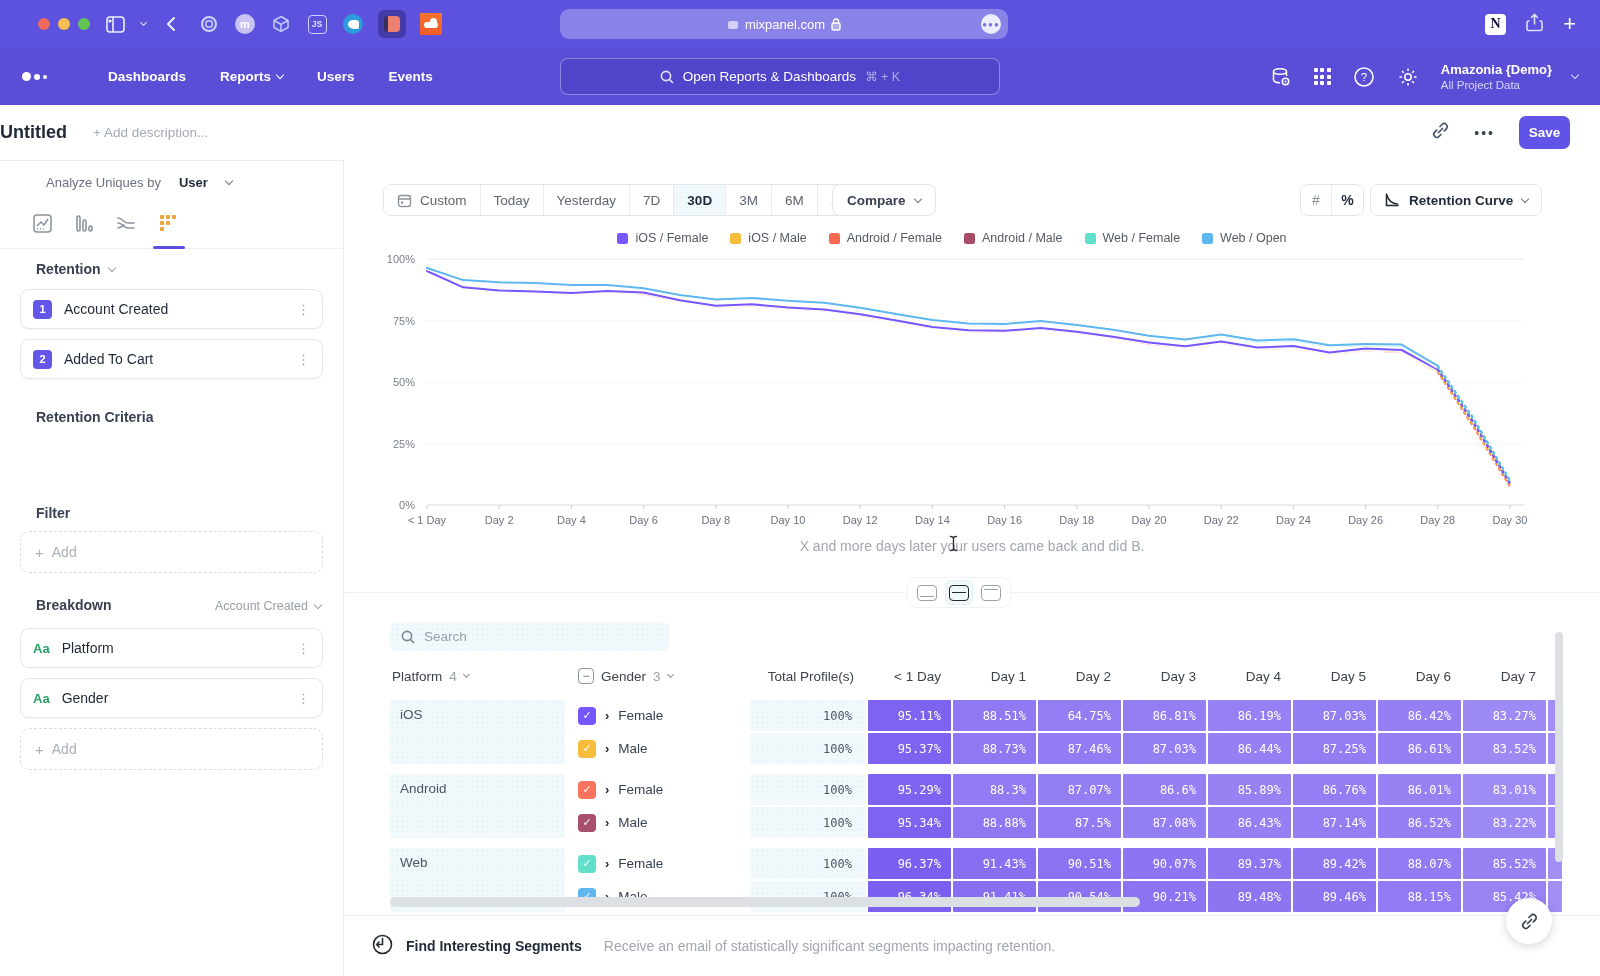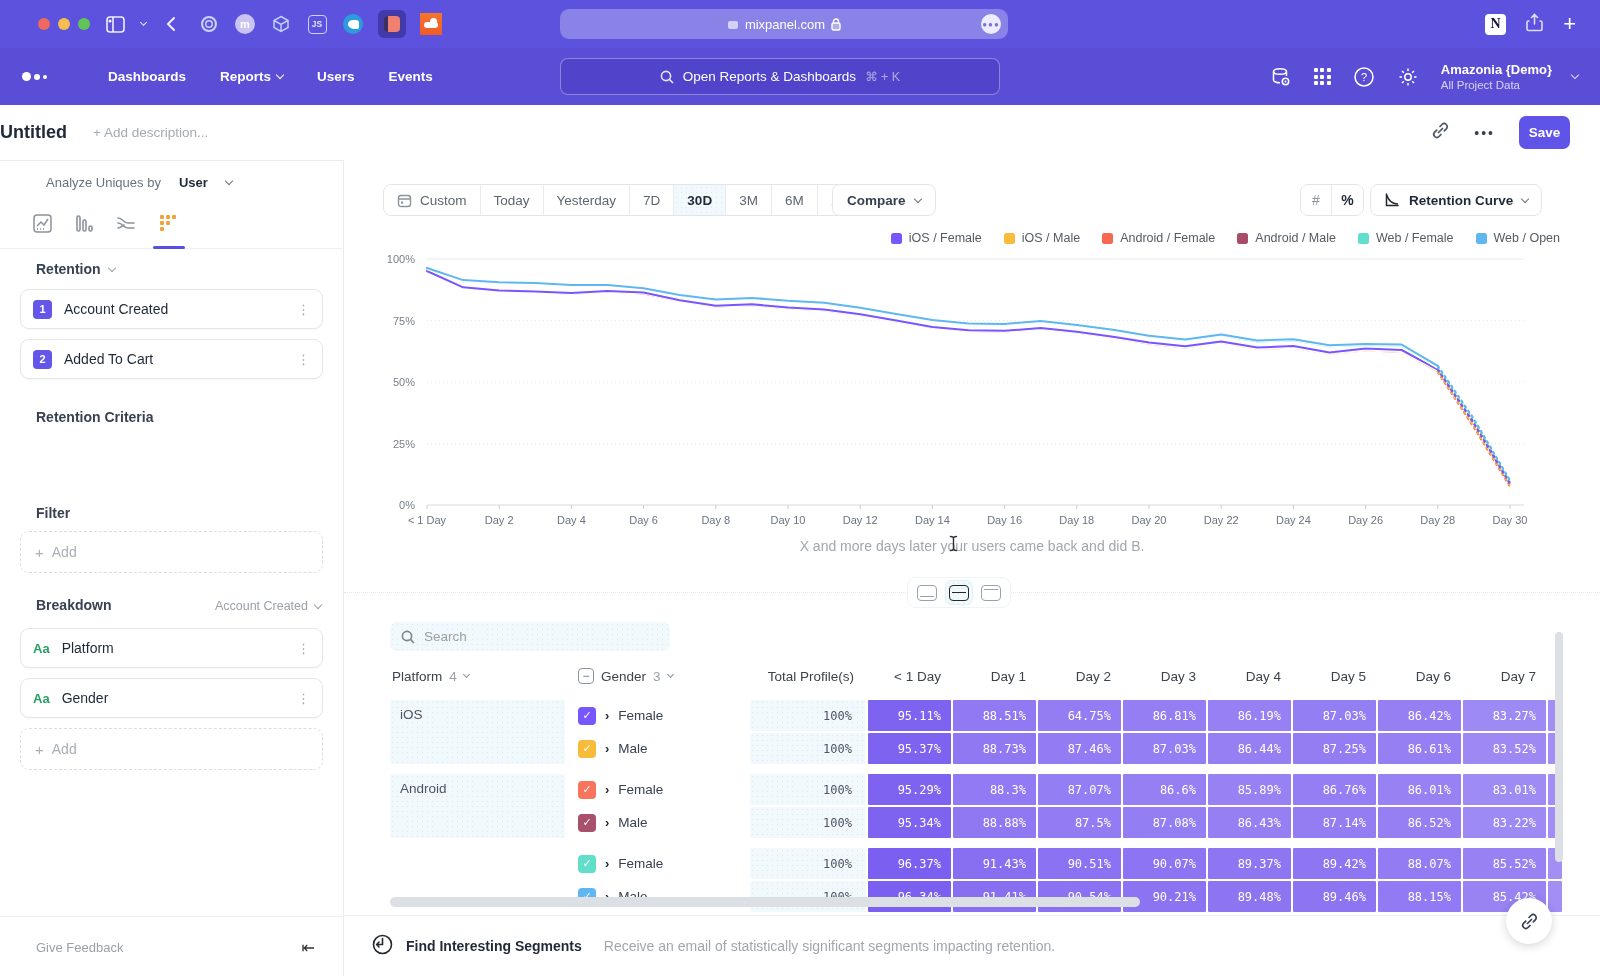--- a/index.html
+++ b/index.html
@@ -87,21 +87,21 @@
   .seg-btn.active { color:#1F2937; font-weight:700; }
   .hatch { background-color:#F1F9FC; background-image:radial-gradient(#D5EAF2 0.9px, transparent 0.9px); background-size:5px 5px; }
   .compare-btn { position:absolute; left:488px; top:24px; height:32px; padding:0 14px; border:1px solid #E2E6EA; border-radius:8px; background:#fff; display:flex; align-items:center; gap:9px; font-size:13.5px; font-weight:600; color:#374151; }
   .compare-btn .chev { color:#6B7280; }
   .metric-toggle { position:absolute; left:956px; top:24px; height:32px; display:flex; border:1px solid #E2E6EA; border-radius:8px; overflow:hidden; }
   .metric-btn { width:31px; display:flex; align-items:center; justify-content:center; font-size:14px; color:#8B939B; background:#fff; border-right:1px solid #E9ECEF; }
   .metric-btn:last-child{border-right:none;}
   .metric-btn.active { color:#1F2937; font-weight:700; }
   .ctype-btn { position:absolute; left:1026px; top:24px; height:32px; padding:0 13px; border:1px solid #E2E6EA; border-radius:8px; background:#fff; display:flex; align-items:center; gap:9px; font-size:13.5px; font-weight:600; color:#1F2937; }
 
-  .legend { position:absolute; left:0; top:71px; width:1216px; display:flex; justify-content:flex-end; gap:22px; }
+  .legend { position:absolute; left:0; top:71px; width:1216px; display:flex; justify-content:center; gap:22px; }
   .leg-item { display:flex; align-items:center; gap:7px; font-size:12.5px; color:#555B63; }
   .leg-swatch { width:11px; height:11px; border-radius:2.5px; }
 
   .chart-wrap { position:absolute; left:0; top:90px; width:1216px; height:290px; }
 
   .caption-row { position:absolute; left:0; top:378px; width:1256px; text-align:center; font-size:14px; color:#A0A7AF; }
   .ibeam { position:absolute; left:604px; top:375px; }
 
   .mid-divider { position:absolute; left:0; top:432px; width:1256px; border-top:1px dotted #DDEBF1; }
   .view-toggles { position:absolute; left:563px; top:417px; height:31px; display:flex; align-items:center; gap:4px; background:#fff; border:1px solid #F0F3F5; border-radius:9px; padding:0 5px; }
@@ -381,24 +381,20 @@
     <div class="sb-card" style="top:517px">
       <span class="aa">Aa</span>
       <span>Gender</span>
       <span class="kebab">⋮</span>
     </div>
     <div class="add-box" style="top:567px">
       <span style="font-size:15px;">+</span>
         <span>Add</span>
     </div>
 
-    <div class="sb-foot">
-      <span class="feedback">Give Feedback</span>
-      <span class="collapse-ico">⇤</span>
-    </div>
   </div>
 
   <div class="main">
     <div class="seg-ctrl" id="seg-ctrl">
         <span class="seg-btn">
           <svg width="15" height="15" viewBox="0 0 15 15" fill="none" stroke="#8B939B" stroke-width="1.4">
             <rect x="1.5" y="2.5" width="12" height="11" rx="2.5"></rect>
             <line x1="1.5" y1="6" x2="13.5" y2="6"></line>
             <rect x="4" y="8.5" width="2.2" height="2.2" rx="0.5" fill="#8B939B" stroke="none"></rect>
           </svg>
@@ -648,20 +644,21 @@
             <div class="vcell" style="grid-area: 2 / 5; background: rgba(95, 61, 237, 0.698);">88.88%</div>
             <div class="vcell" style="grid-area: 2 / 6; background: rgba(95, 61, 237, 0.675);">87.5%</div>
             <div class="vcell" style="grid-area: 2 / 7; background: rgba(95, 61, 237, 0.667);">87.08%</div>
             <div class="vcell" style="grid-area: 2 / 8; background: rgba(95, 61, 237, 0.66);">86.43%</div>
             <div class="vcell" style="grid-area: 2 / 9; background: rgba(95, 61, 237, 0.67);">87.14%</div>
             <div class="vcell" style="grid-area: 2 / 10; background: rgba(95, 61, 237, 0.66);">86.52%</div>
             <div class="vcell" style="grid-area: 2 / 11; background: rgba(95, 61, 237, 0.604);">83.22%</div>
             <div class="vcell sliver" style="grid-area: 2 / 12; background: rgba(95, 61, 237, 0.584);"></div>
           </div>
           <div class="tgrid tgroup">
+            <div class="pcell hatch">Web</div>
             <div class="gcell" style="grid-area: 1 / 2;">
               <span class="cbox" style="background:#61DFCB">✓</span>
               <span class="grow-chev">›</span>
               <span class="glabel">Female</span>
             </div>
             <div class="tcell hatch" style="grid-area: 1 / 3;">100%</div>
             <div class="vcell" style="grid-area: 1 / 4; background: rgba(95, 61, 237, 0.824);">96.37%</div>
             <div class="vcell" style="grid-area: 1 / 5; background: rgba(95, 61, 237, 0.74);">91.43%</div>
             <div class="vcell" style="grid-area: 1 / 6; background: rgba(95, 61, 237, 0.725);">90.51%</div>
             <div class="vcell" style="grid-area: 1 / 7; background: rgba(95, 61, 237, 0.718);">90.07%</div>

